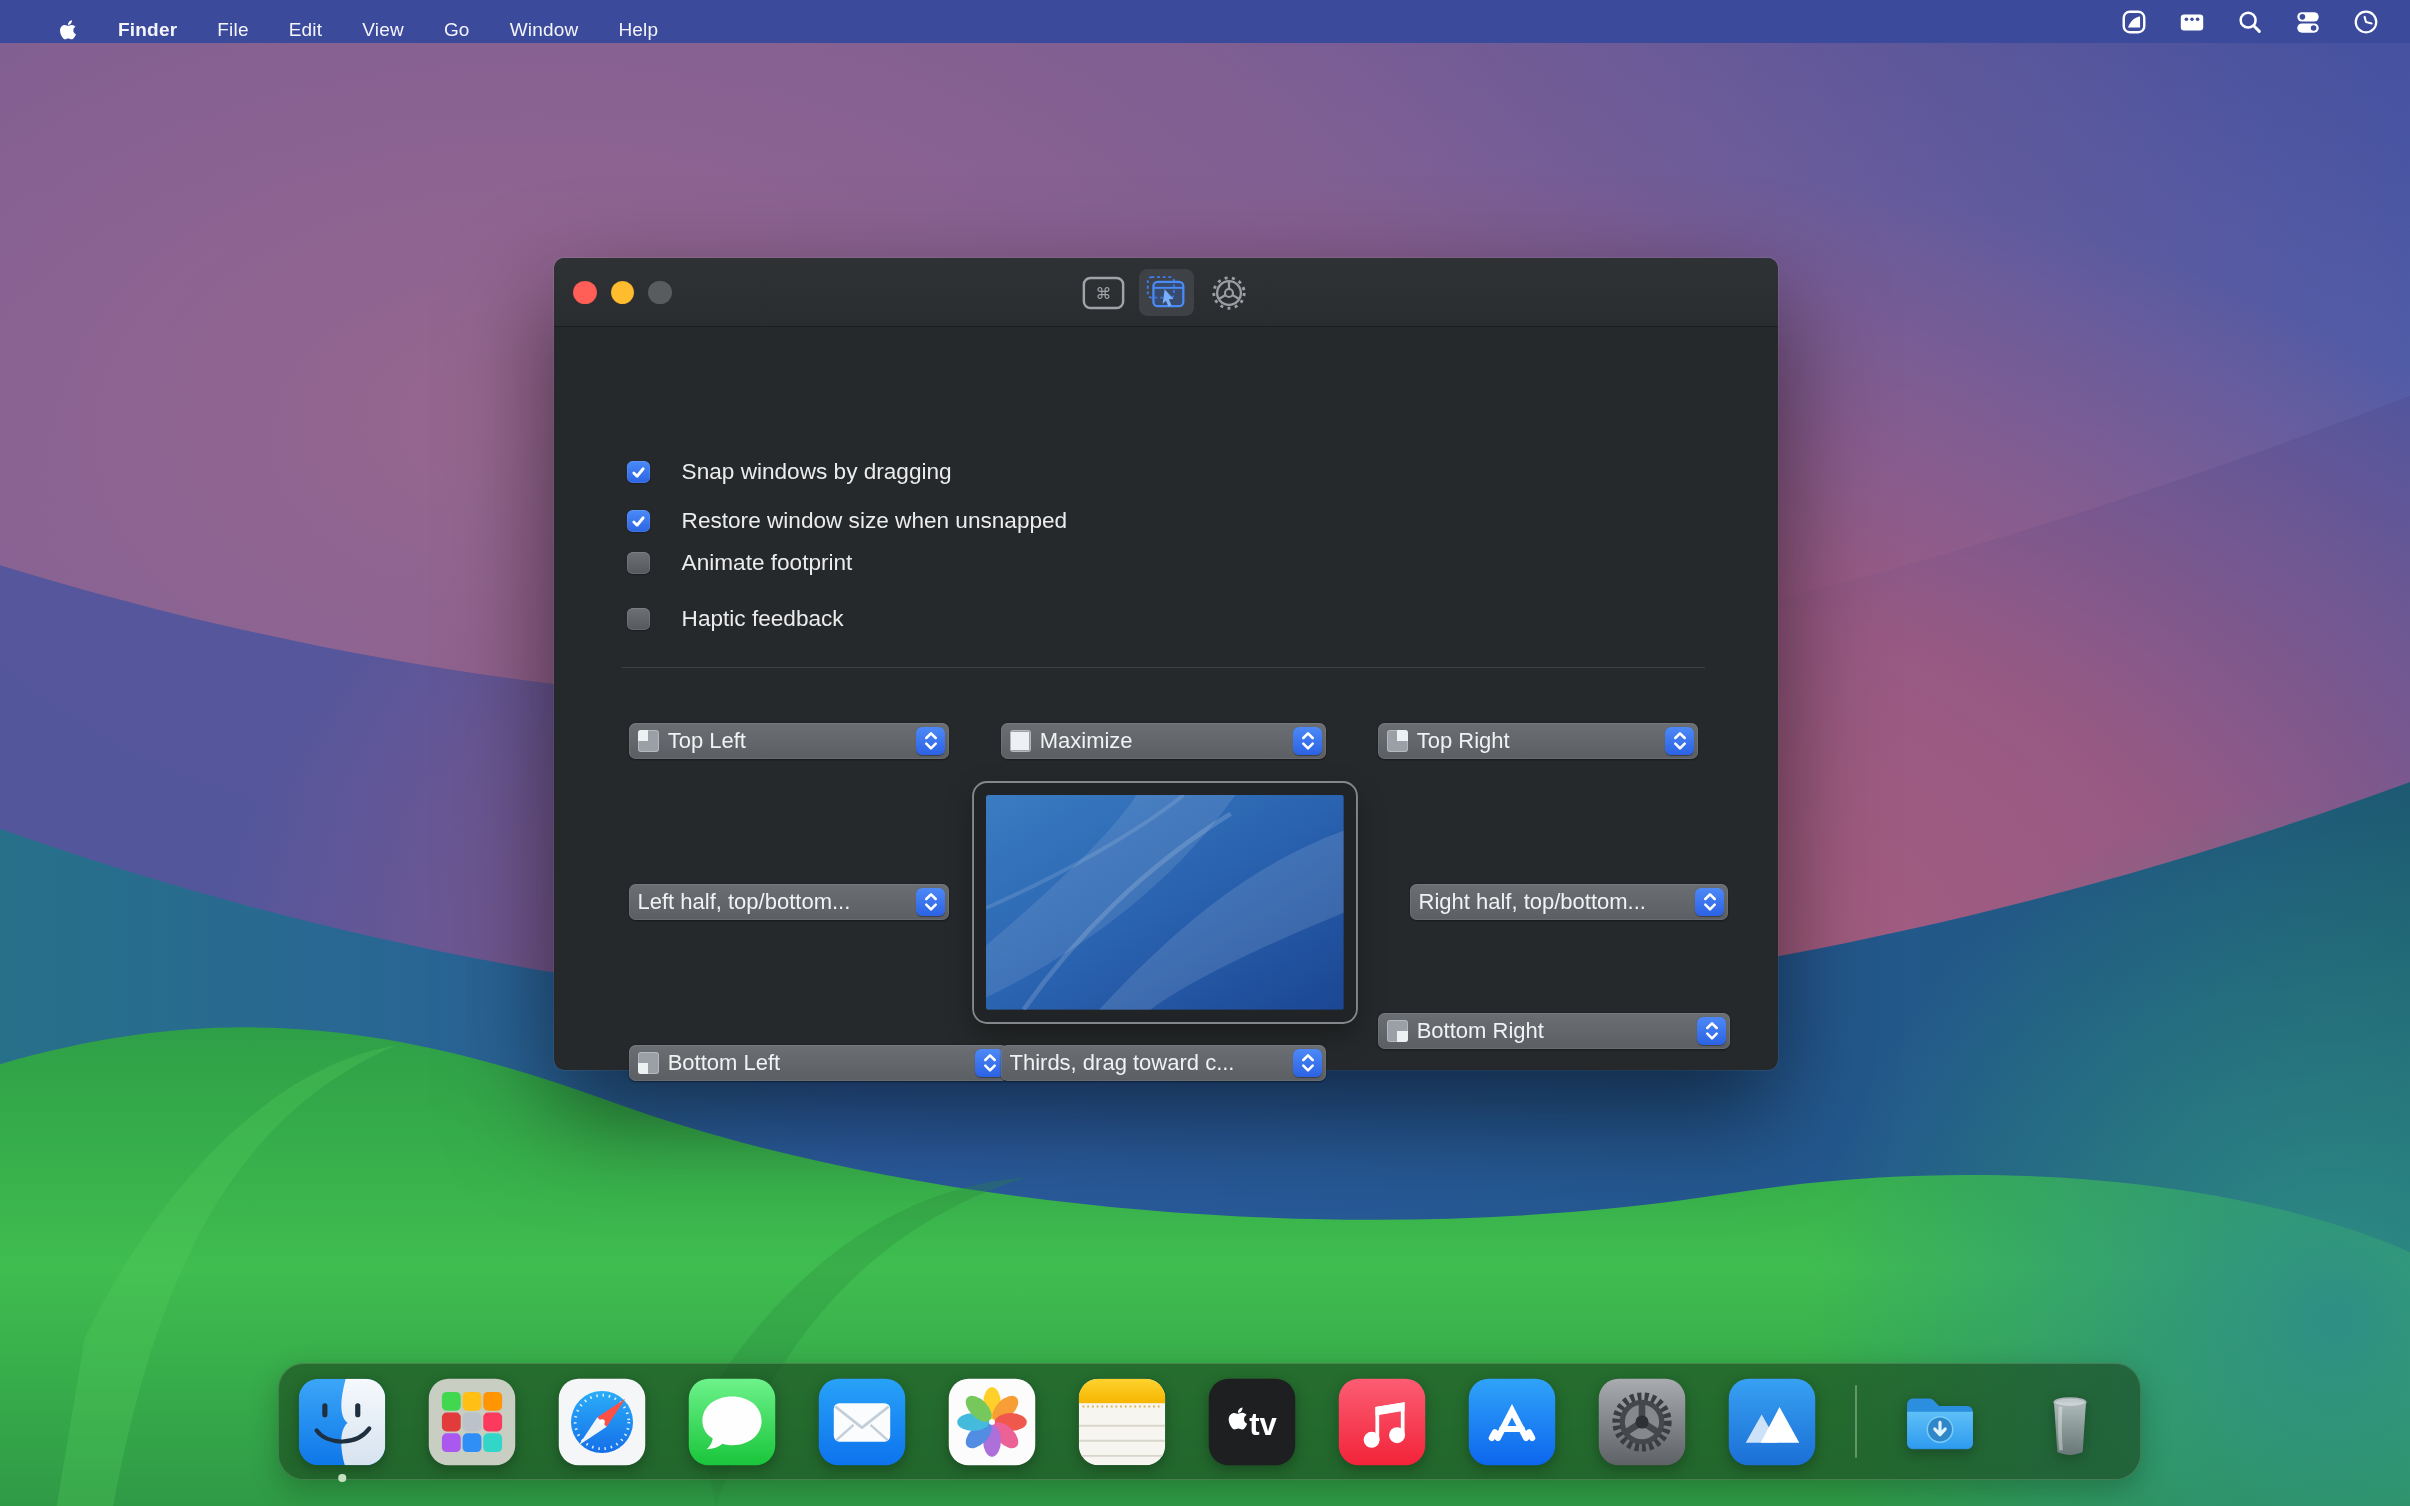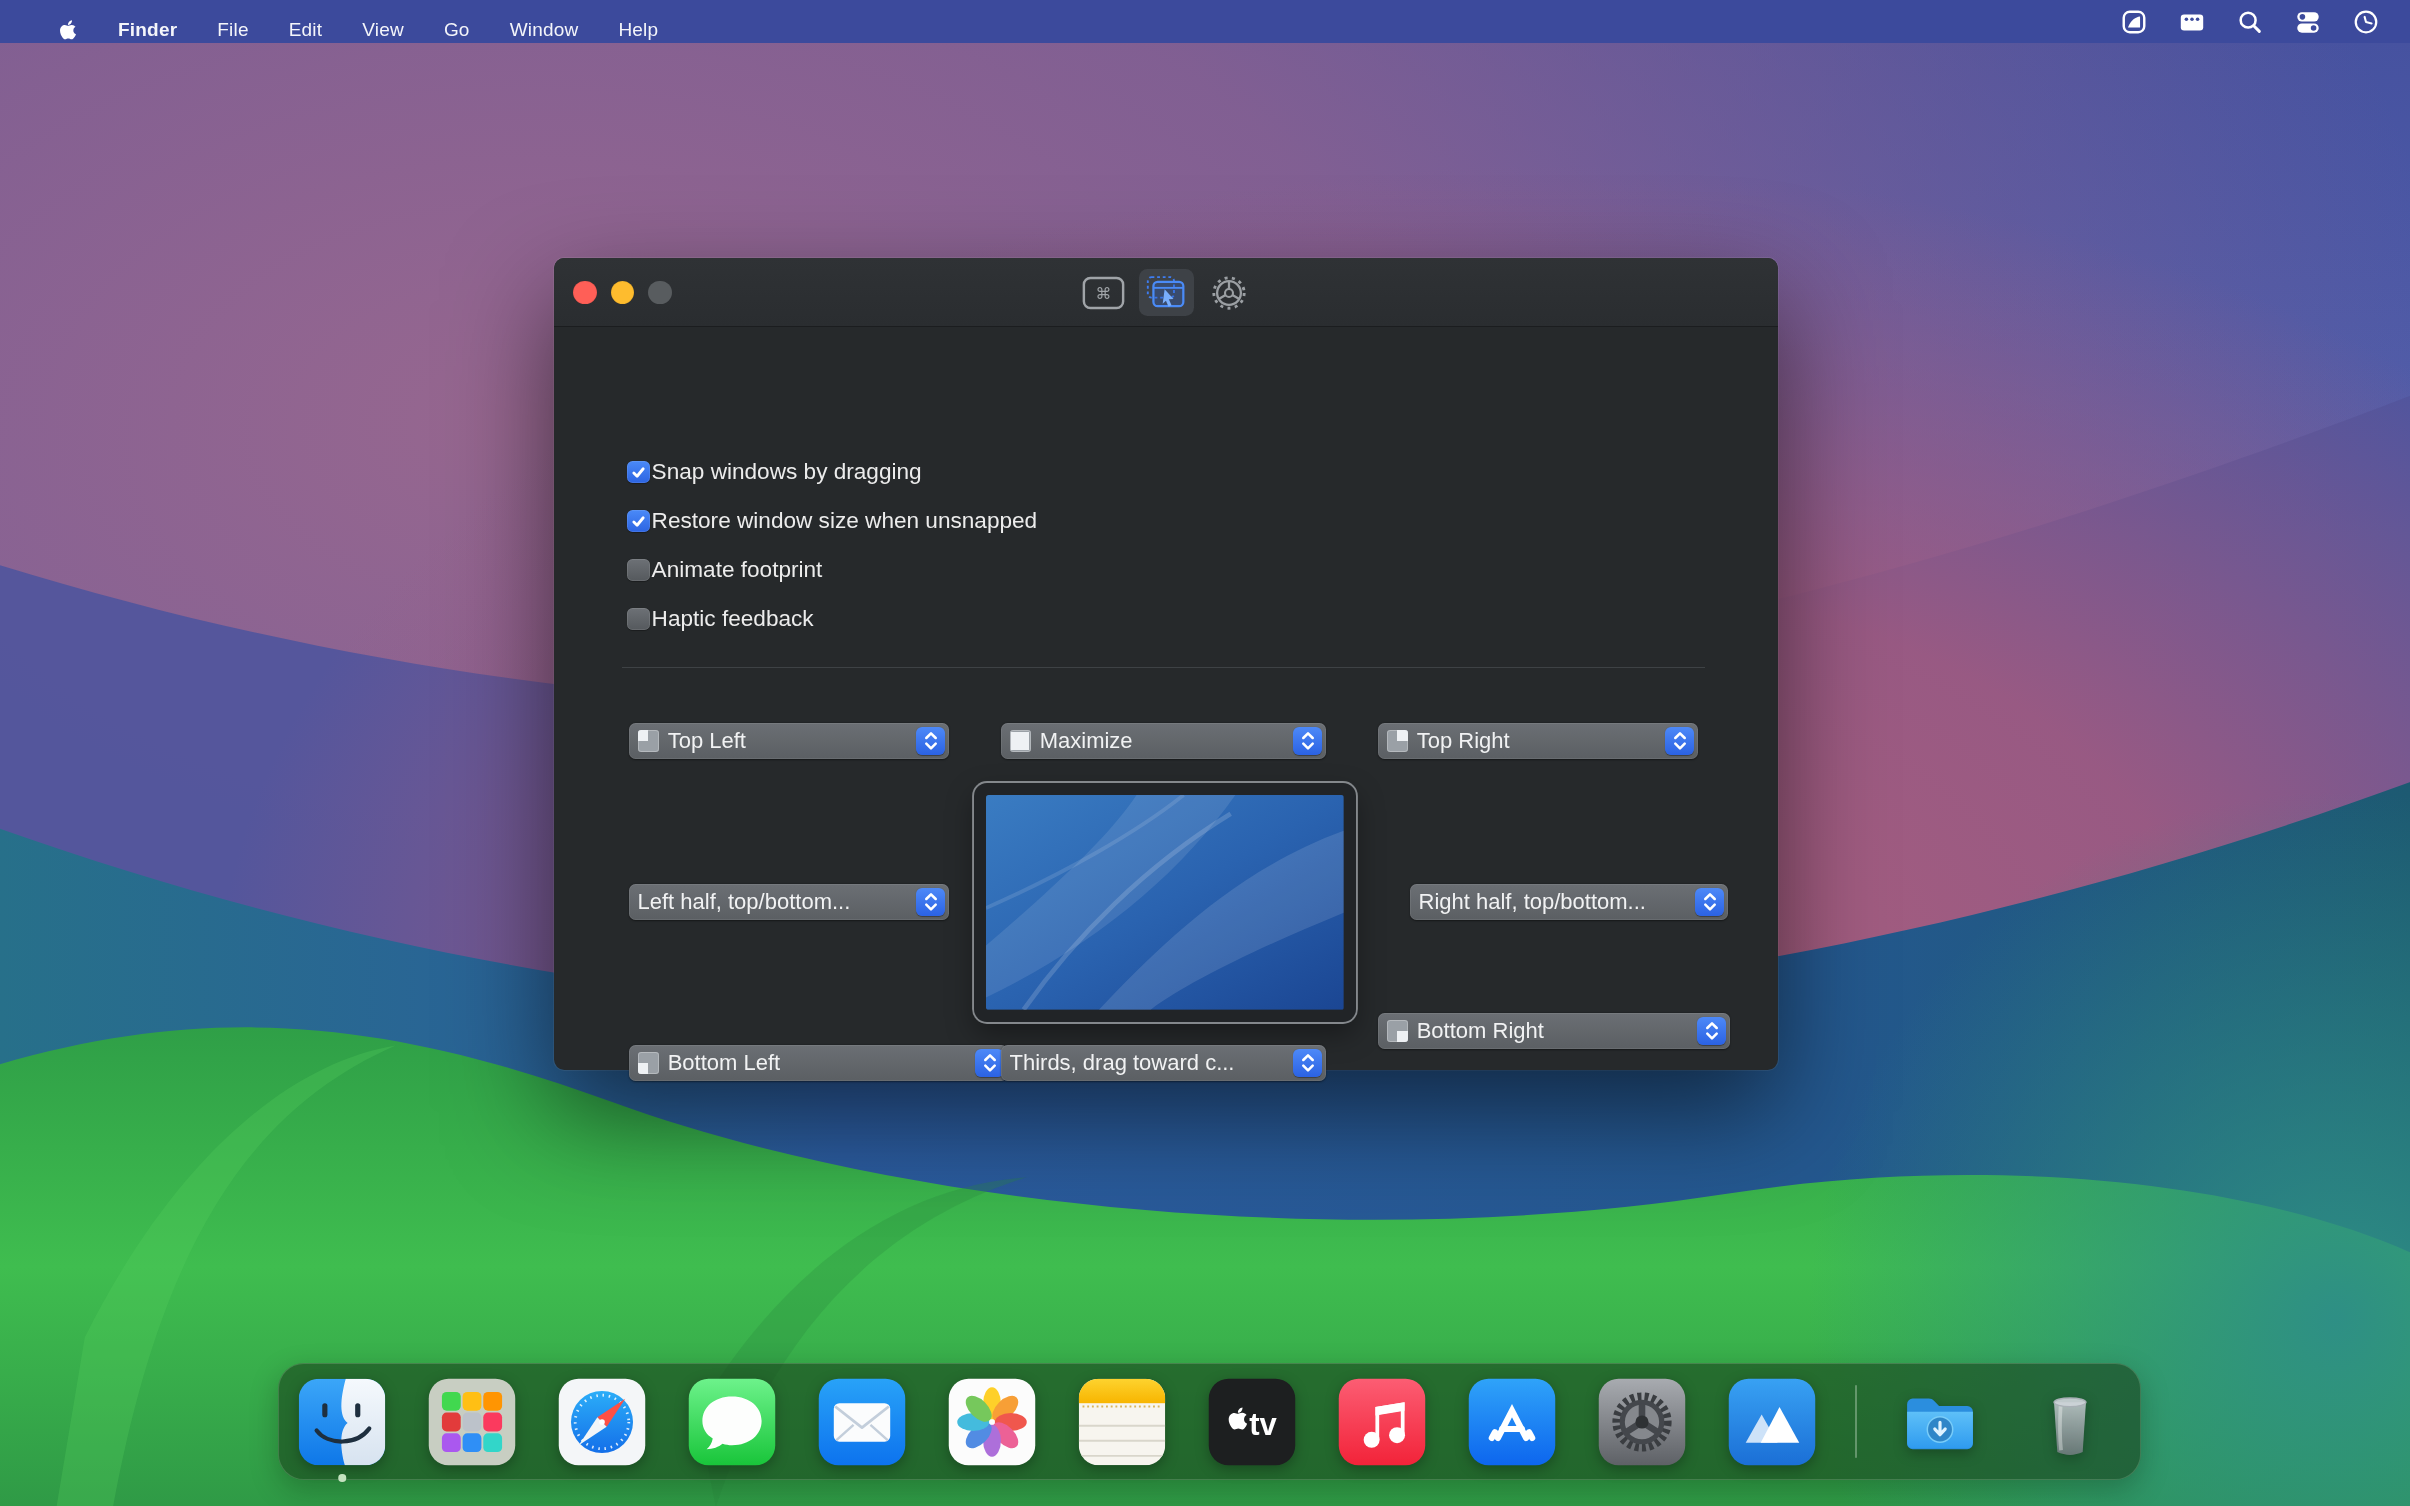--- a/index.html
+++ b/index.html
@@ -34,21 +34,21 @@
   .tl.yellow { background:#febc2e; box-shadow:inset 0 0 0.9px rgba(0,0,0,.35); }
   .tl.gray   { background:#585c5f; }
   .tabs { position:absolute; left:50%; top:0; transform:translateX(-50%);
           height:69px; display:flex; align-items:center; gap:7.5px; }
   .tab { width:55px; height:47px; border-radius:8.5px; display:flex;
          align-items:center; justify-content:center; }
   .tab.selected { background:#3e4247; }
 
   .win-content { position:relative; width:100%; height:743px; }
 
-  .cb-row { position:absolute; left:73px; display:flex; align-items:center; gap:2px; height:30px; }
+  .cb-row { position:absolute; left:73px; display:flex; align-items:center; gap:32px; height:30px; }
   .checkbox { width:22.6px; height:22.6px; border-radius:5.6px; flex:0 0 auto;
               background:linear-gradient(#6d7176,#55595d);
               box-shadow:inset 0 0 0 0.9px rgba(255,255,255,.10), 0 0.9px 0.9px rgba(0,0,0,.3);
               display:flex; align-items:center; justify-content:center; }
   .checkbox svg { display:none; }
   .checkbox.checked { background:linear-gradient(#4a8af8,#2c64e2); }
   .checkbox.checked svg { display:block; }
   .cb-label { color:#ececec; font-size:22.6px; }
 
   .separator { position:absolute; left:68px; top:340px; width:1083px; height:0.9px; background:#3e4245; }
@@ -234,21 +234,21 @@
         <span class="cb-label">Snap windows by dragging</span>
       </div>
       <div class="cb-row" style="top:179px">
         <span class="checkbox checked">
           <svg width="15" height="15" viewBox="0 0 16 16">
               <path d="M3 8.5 L6.5 12 L13 4" stroke="#fff" stroke-width="3" fill="none" stroke-linecap="round" stroke-linejoin="round"></path>
             </svg>
         </span>
         <span class="cb-label">Restore window size when unsnapped</span>
       </div>
-      <div class="cb-row" style="top:228px">
+      <div class="cb-row" style="top:221px">
         <span class="checkbox">
           
         </span>
         <span class="cb-label">Animate footprint</span>
       </div>
       <div class="cb-row" style="top:277px">
         <span class="checkbox">
           
         </span>
         <span class="cb-label">Haptic feedback</span>

